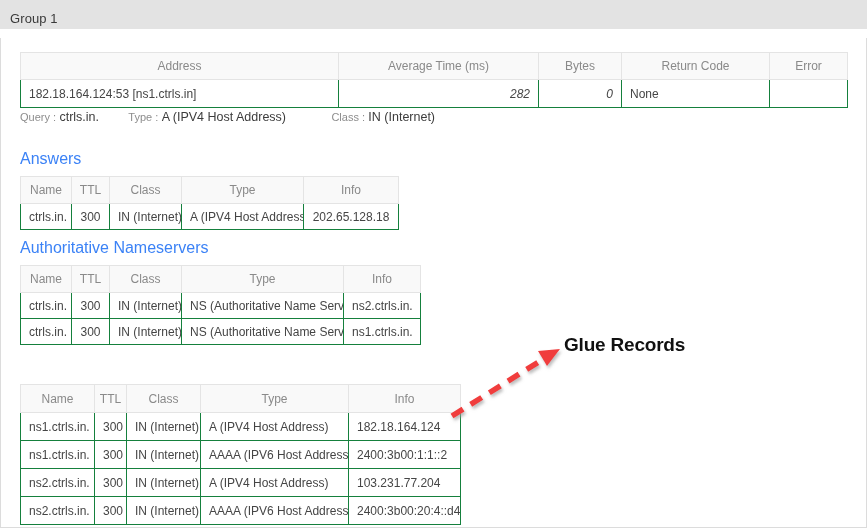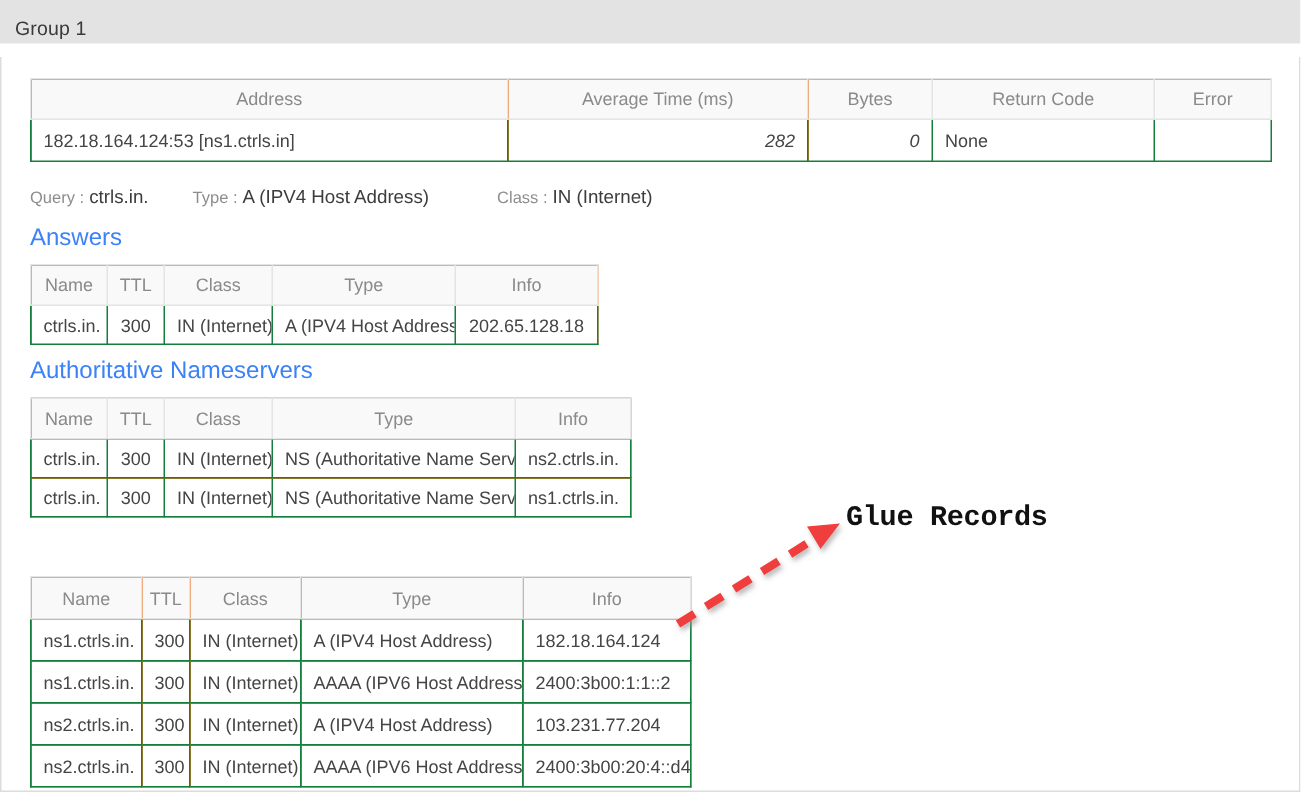--- a/index.html
+++ b/index.html
@@ -52,21 +52,21 @@
     border-left: 1px solid #dcdcdc;
     border-right: 1px solid #dcdcdc;
     border-bottom: 1px solid #dcdcdc;
     box-sizing: border-box;
   }
 
   
   table.dns-table {
     border-collapse: collapse;
     table-layout: fixed;
-    background: #f97316;
+    background: #0ea5e9;
     position: absolute;
   }
   table.dns-table th {
     background: #f9f9f9;
     border: 1px solid #e4e4e4;
     color: #8a8a8a;
     font-weight: normal;
     font-size: 12px;
     text-align: center;
     padding: 0;
@@ -96,21 +96,21 @@
     left: 19px;
     top: 14px;
     width: 827px;
   }
   #summary-table td { height: 27px; }
 
   
   #query-meta {
     position: absolute;
     left: 19px;
-    top: 86px;
+    top: 72px;
     font-size: 12px;
     color: #454545;
     white-space: nowrap;
     text-align: right;
   }
   #query-meta .lbl {
     color: #8d8d8d;
     font-size: 11px;
   }
   #query-meta .val {
@@ -156,21 +156,20 @@
   #additional-table td { height: 27px; }
 
   
   #annotation-layer {
     position: absolute;
     left: 0;
     top: 0;
     width: 867px;
     height: 528px;
     pointer-events: none;
-    font-family: Liberation Mono, monospace;
   }
   #annotation-label {
     position: absolute;
     left: 564px;
     top: 334px;
     font-size: 19px;
     font-weight: bold;
     color: #111111;
     white-space: nowrap;
     letter-spacing: -0.2px;

